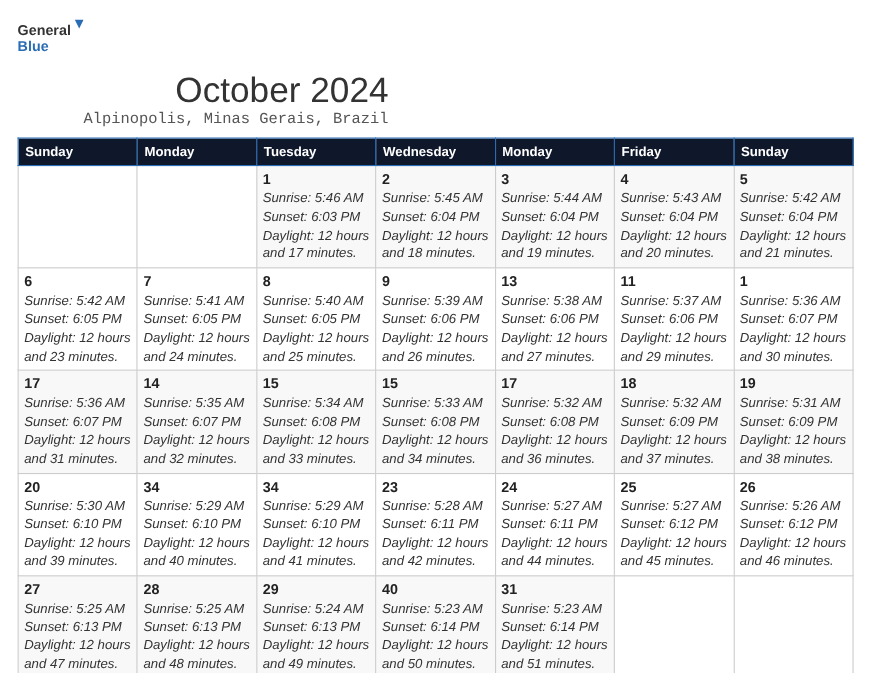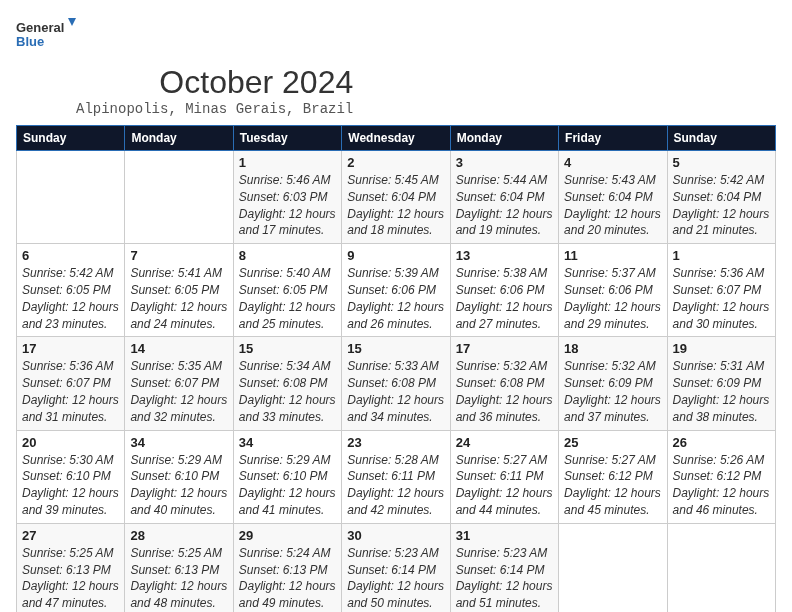--- a/index.html
+++ b/index.html
@@ -228,21 +228,21 @@
         </td>
         <td>
           <span class="day-num">28</span>
           <div class="cell-info">Sunrise: 5:25 AM<br>Sunset: 6:13 PM<br>Daylight: 12 hours and 48 minutes.</div>
         </td>
         <td>
           <span class="day-num">29</span>
           <div class="cell-info">Sunrise: 5:24 AM<br>Sunset: 6:13 PM<br>Daylight: 12 hours and 49 minutes.</div>
         </td>
         <td>
-          <span class="day-num">30</span>
+          <span class="day-num">40</span>
           <div class="cell-info">Sunrise: 5:23 AM<br>Sunset: 6:14 PM<br>Daylight: 12 hours and 50 minutes.</div>
         </td>
         <td>
           <span class="day-num">31</span>
           <div class="cell-info">Sunrise: 5:23 AM<br>Sunset: 6:14 PM<br>Daylight: 12 hours and 51 minutes.</div>
         </td>
         <td class="empty-cell"></td>
         <td class="empty-cell"></td>
       </tr>
     </tbody>

